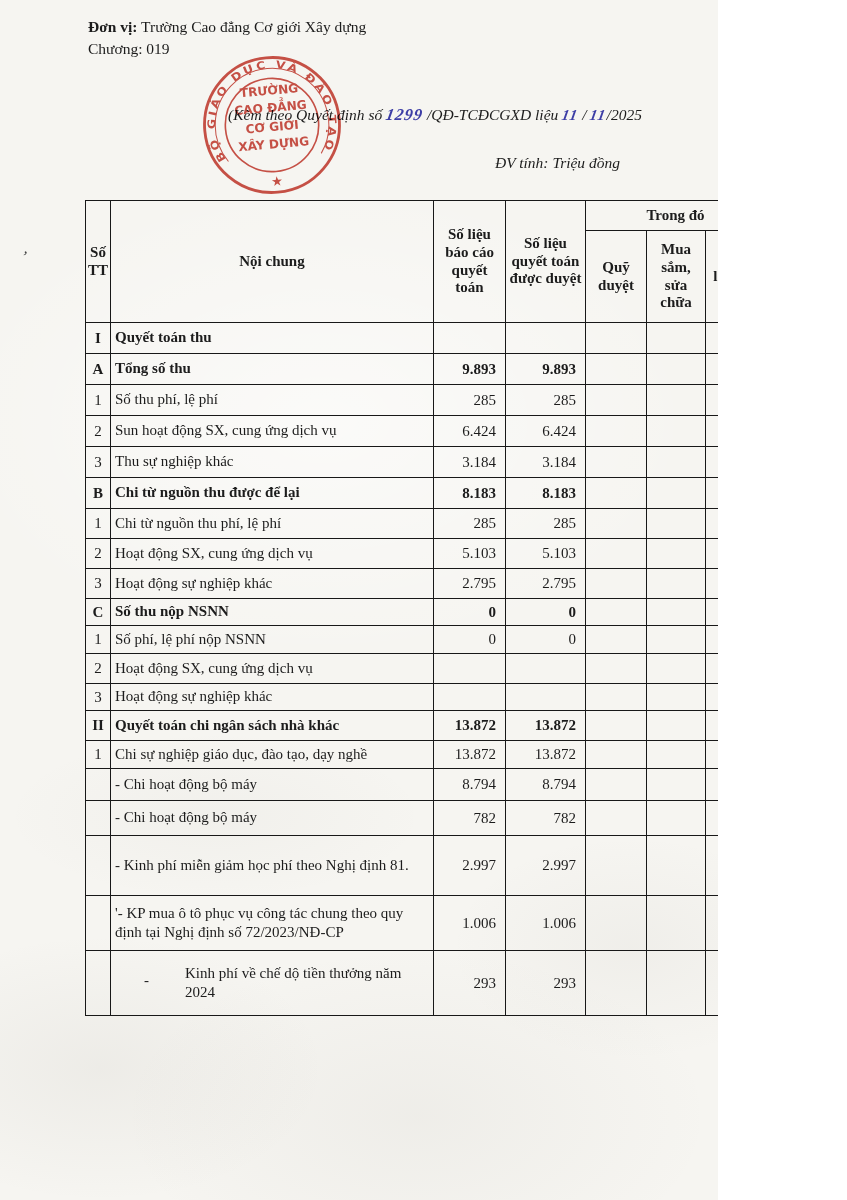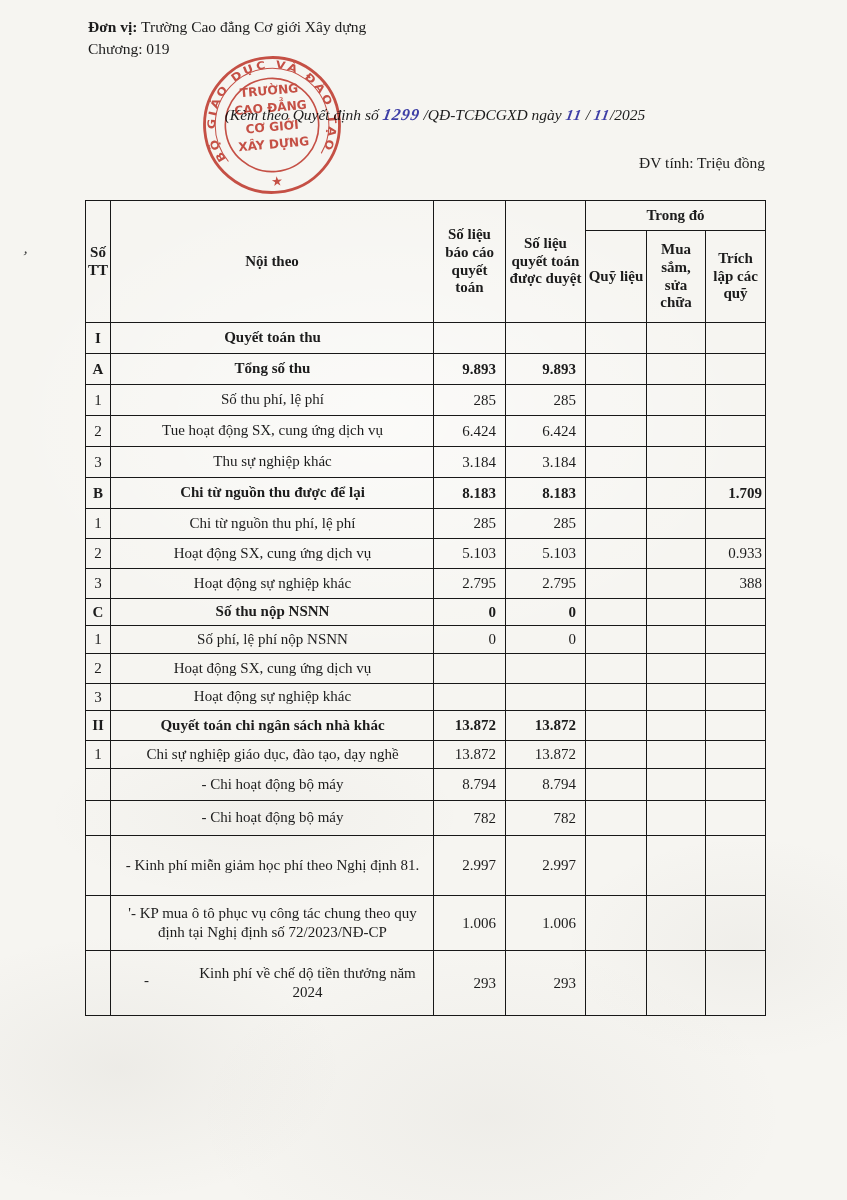--- a/index.html
+++ b/index.html
@@ -1,18 +1,18 @@
 <!DOCTYPE html>
 <html lang="vi"><head>
 <meta charset="utf-8">
 <style>
   html,body{margin:0;padding:0;}
   .page{
     position:relative;
-    width:847px;height:1200px;
+    width:718px;height:1200px;
     overflow:hidden;
     font-family:"Liberation Serif", serif;
     color:#1c1c1c;
     background:
       radial-gradient(ellipse 320px 190px at 14% 89%, rgba(118,112,100,.07), transparent 70%),
       radial-gradient(ellipse 420px 240px at 58% 93%, rgba(118,112,100,.06), transparent 70%),
       radial-gradient(ellipse 260px 160px at 88% 79%, rgba(118,112,100,.05), transparent 70%),
       radial-gradient(ellipse 300px 120px at 30% 68%, rgba(118,112,100,.04), transparent 70%),
       radial-gradient(ellipse 500px 320px at 45% 35%, rgba(255,255,255,.55), transparent 75%),
       #f6f5f1;
@@ -26,21 +26,21 @@
   }
   .subtitle{
     position:absolute;left:95px;top:104px;width:680px;
     text-align:center;font-style:italic;font-size:15.5px;line-height:22px;
   }
   .hand{
     color:#3d3ea6;font-size:16.5px;letter-spacing:1px;
     display:inline-block;transform:skewX(-10deg);font-weight:bold;
   }
   .hand.sm{font-size:15px;}
-  .dv-note{position:absolute;right:82px;top:154px;font-size:15.5px;}
+  .dv-note{position:absolute;right:98px;top:154px;font-style:italic;font-size:15.5px;}
   .margin-mark{position:absolute;left:22px;top:248px;font-size:16px;color:#444;transform:rotate(12deg);}
 
   
   .stamp{
     position:absolute;left:201px;top:54px;width:142px;height:142px;
     opacity:.87;mix-blend-mode:multiply;pointer-events:none;
   }
 
   
   table.doc{
@@ -50,41 +50,41 @@
   }
   table.doc th,table.doc td{border:1.6px solid #181818;}
   table.doc th{
     font-size:15px;font-weight:bold;vertical-align:middle;
     padding:2px 2px;line-height:1.18;
   }
   tr.group-row{height:30px;}
   tr.subhead-row{height:92px;}
   table.doc td{font-size:15px;vertical-align:middle;}
   td.c-stt{text-align:center;padding:1px 1px;}
-  td.c-content{text-align:center;padding:2px 3px 2px 4px;line-height:1.28;}
+  td.c-content{text-align:left;padding:2px 3px 2px 4px;line-height:1.28;}
   td.c-num{text-align:right;padding:2px 9px 2px 2px;font-size:14.5px;}
   td.c-last{padding-right:3px;}
   tr.bold td{font-weight:bold;}
   td.dash-indent{position:relative;padding-left:74px;}
   td.dash-indent .dash{position:absolute;left:33px;top:50%;transform:translateY(-60%);}
 </style>
 </head>
 <body>
 
 <div class="page">
 
   <div class="unit-line"><span class="lbl">Đơn vị:</span><span> Trường Cao đẳng Cơ giới Xây dựng</span></div>
 
   <div class="chapter">Chương: 019</div>
 
 
   <div class="subtitle">
     <span>(Kèm theo Quyết định số</span>
     <span class="hand">1299</span>
-    <span>/QĐ-TCĐCGXD ngày</span>
+    <span>/QĐ-TCĐCGXD liệu</span>
     <span class="hand sm">11</span>
     <span>/</span>
     <span class="hand sm">11</span><span>/2025</span>
     <br>
   </div>
 
   <div class="dv-note">ĐV tính: Triệu đồng</div>
 
   <div class="margin-mark">’</div>
 
@@ -112,27 +112,27 @@
         <col style="width:323px">
         <col style="width:72px">
         <col style="width:80px">
         <col style="width:61px">
         <col style="width:59px">
         <col style="width:60px">
     </colgroup>
     <thead>
       <tr class="group-row">
         <th rowspan="2">Số TT</th>
-        <th rowspan="2">Nội theo</th>
+        <th rowspan="2">Nội chung</th>
         <th rowspan="2">Số liệu báo cáo quyết toán</th>
         <th rowspan="2">Số liệu quyết toán được duyệt</th>
         <th colspan="3">Trong đó</th>
       </tr>
       <tr class="subhead-row">
-        <th>Quỹ liệu</th>
+        <th>Quỹ duyệt</th>
         <th>Mua sắm, sửa chữa</th>
         <th>Trích lập các quỹ</th>
       </tr>
     </thead>
     <tbody>
         <tr class="bold" style="height: 31px;">
           <td class="c-stt">I</td>
           <td class="c-content">Quyết toán thu</td>
           <td class="c-num"></td>
           <td class="c-num"></td>
@@ -153,21 +153,21 @@
           <td class="c-stt">1</td>
           <td class="c-content">Số thu phí, lệ phí</td>
           <td class="c-num">285</td>
           <td class="c-num">285</td>
           <td class="c-num"></td>
           <td class="c-num"></td>
           <td class="c-num c-last"></td>
         </tr>
         <tr style="height: 31px;">
           <td class="c-stt">2</td>
-          <td class="c-content">Tue hoạt động SX, cung ứng dịch vụ</td>
+          <td class="c-content">Sun hoạt động SX, cung ứng dịch vụ</td>
           <td class="c-num">6.424</td>
           <td class="c-num">6.424</td>
           <td class="c-num"></td>
           <td class="c-num"></td>
           <td class="c-num c-last"></td>
         </tr>
         <tr style="height: 31px;">
           <td class="c-stt">3</td>
           <td class="c-content">Thu sự nghiệp khác</td>
           <td class="c-num">3.184</td>

